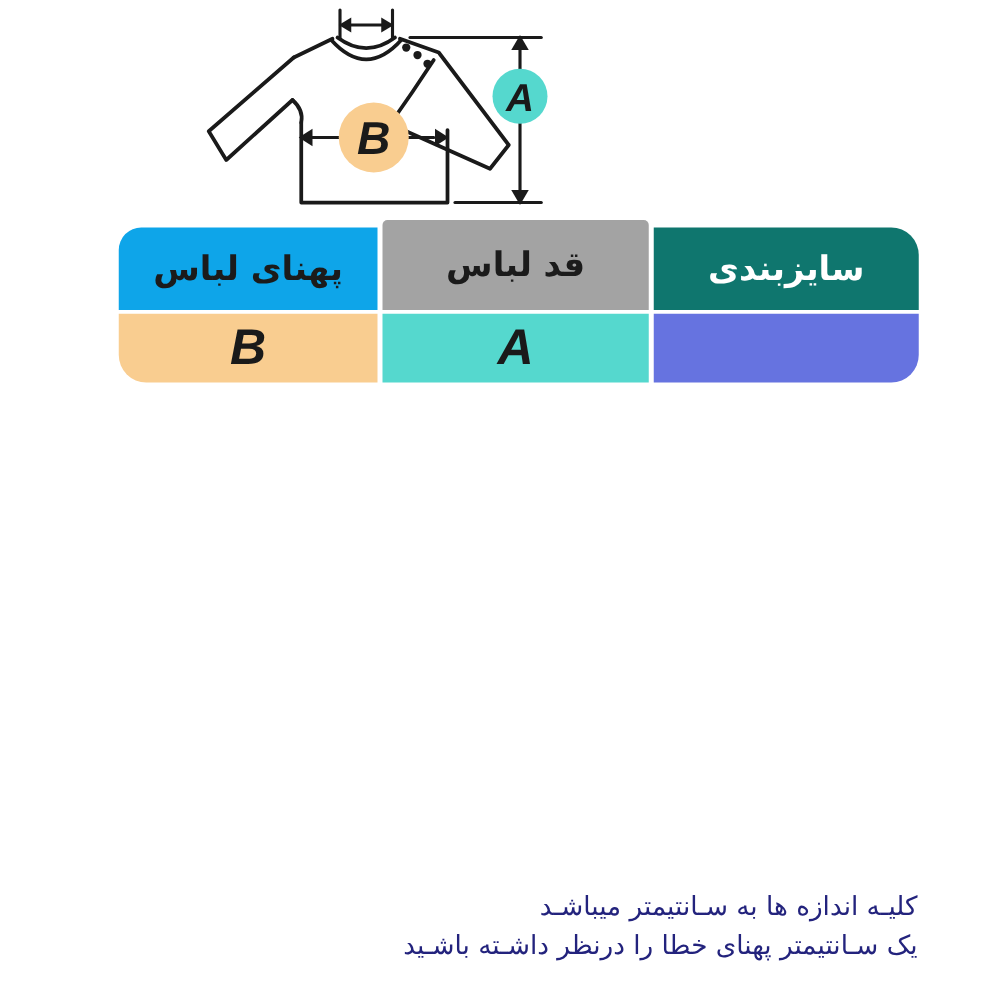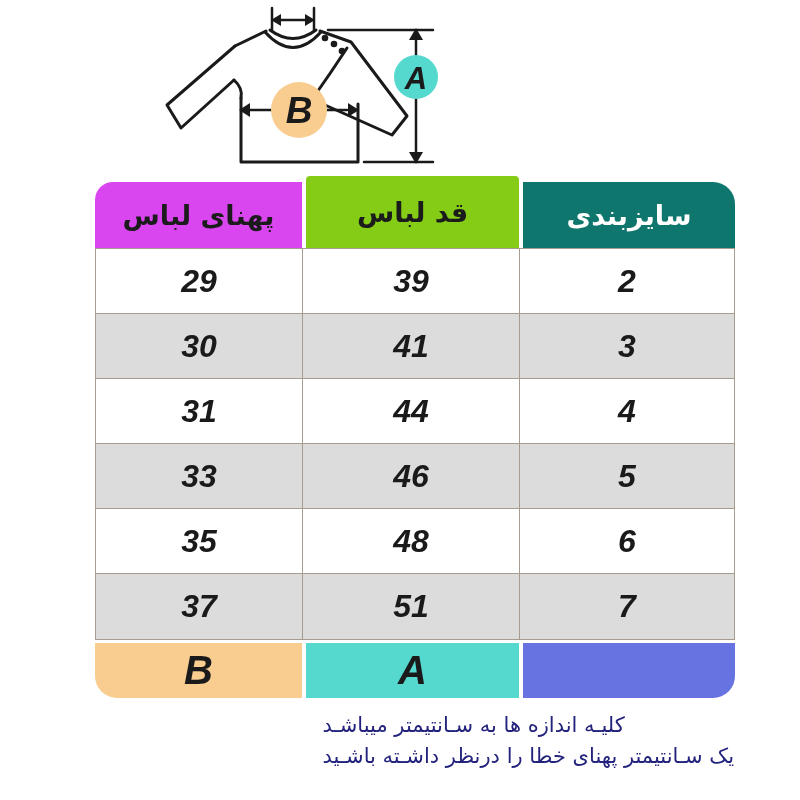--- a/index.html
+++ b/index.html
@@ -24,22 +24,22 @@
     grid-template-columns: 207px 213px 212px;
     column-gap: 4px;
     align-items: end;
   }
   .th {
     height: 66px;
     display: flex; align-items: center; justify-content: center;
     direction: rtl;
     font-size: 27px; font-weight: 700; color: #1b1b1b;
   }
-  .th-width  { background: #d946ef; border-radius: 18px 0 0 0; }
-  .th-length { background: #84cc16; height: 72px; border-radius: 4px 4px 0 0; }
+  .th-width  { background: #0ea5e9; border-radius: 18px 0 0 0; }
+  .th-length { background: #a3a3a3; height: 72px; border-radius: 4px 4px 0 0; }
   .th-size   { background: #0f766e; color: #ffffff; border-radius: 0 22px 0 0; }
 
   .tbody {
     display: grid;
     grid-template-columns: 207px 217px 214px;
     border: 1px solid #a89c90;
     background: #ffffff;
   }
   .td {
     height: 65px;
@@ -69,21 +69,21 @@
     font-size: 40px; color: #1a1a1a;
   }
   .tf-width  { background: #f9cd90; border-radius: 0 0 0 22px; }
   .tf-length { background: #55d8ce; }
   .tf-size   { background: #6673e0; border-radius: 0 0 22px 0; }
 
   
   .notes {
     position: absolute;
     top: 710px; right: 66px;
-    direction: rtl; text-align: left;
+    direction: rtl; text-align: right;
     color: #23237d;
     font-size: 21px; line-height: 31px;
   }
 
   .badge-label {
     font-family: "Liberation Sans", sans-serif;
     font-style: italic; font-weight: bold;
     fill: #1a1a1a;
   }
 </style>
@@ -138,45 +138,20 @@
   </svg>
 
   <div class="size-table">
 
     <div class="thead">
       <div class="th th-width">پهنای لباس</div>
       <div class="th th-length">قد لباس</div>
       <div class="th th-size">سایزبندی</div>
     </div>
 
-    <div class="tbody">
-      <div class="td colsep">29</div>
-      <div class="td colsep">39</div>
-      <div class="td">2</div>
-
-      <div class="td colsep">30</div>
-      <div class="td colsep">41</div>
-      <div class="td">3</div>
-
-      <div class="td colsep">31</div>
-      <div class="td colsep">44</div>
-      <div class="td">4</div>
-
-      <div class="td colsep">33</div>
-      <div class="td colsep">46</div>
-      <div class="td">5</div>
-
-      <div class="td colsep">35</div>
-      <div class="td colsep">48</div>
-      <div class="td">6</div>
-
-      <div class="td colsep">37</div>
-      <div class="td colsep">51</div>
-      <div class="td">7</div>
-    </div>
 
     <div class="tfoot">
       <div class="tf tf-width">B</div>
       <div class="tf tf-length">A</div>
       <div class="tf tf-size"></div>
     </div>
 
   </div>
 
   <div class="notes">

